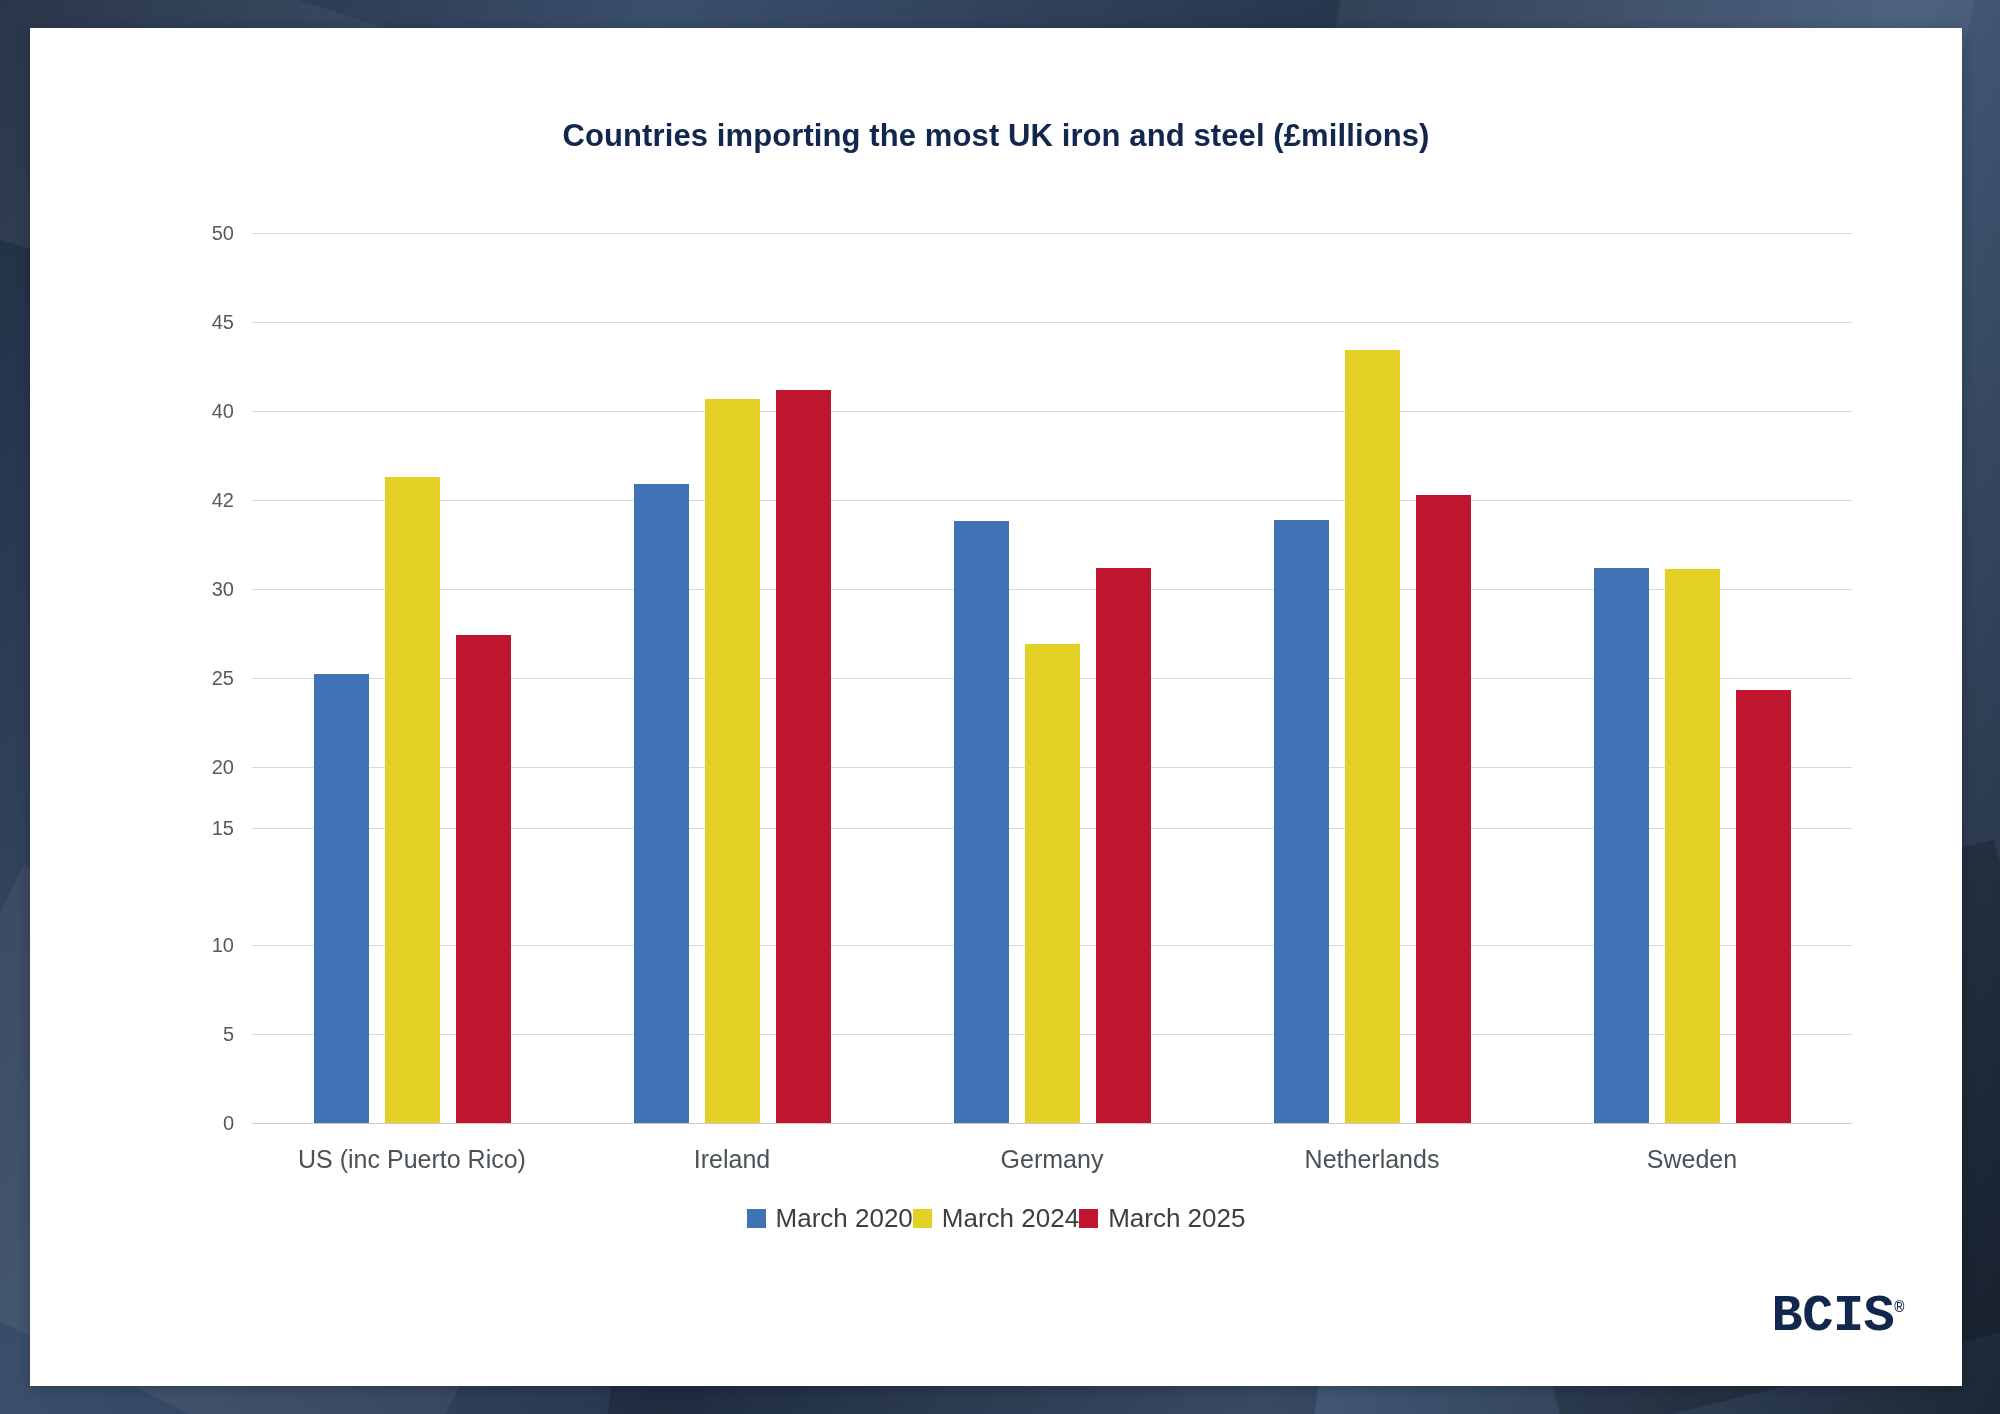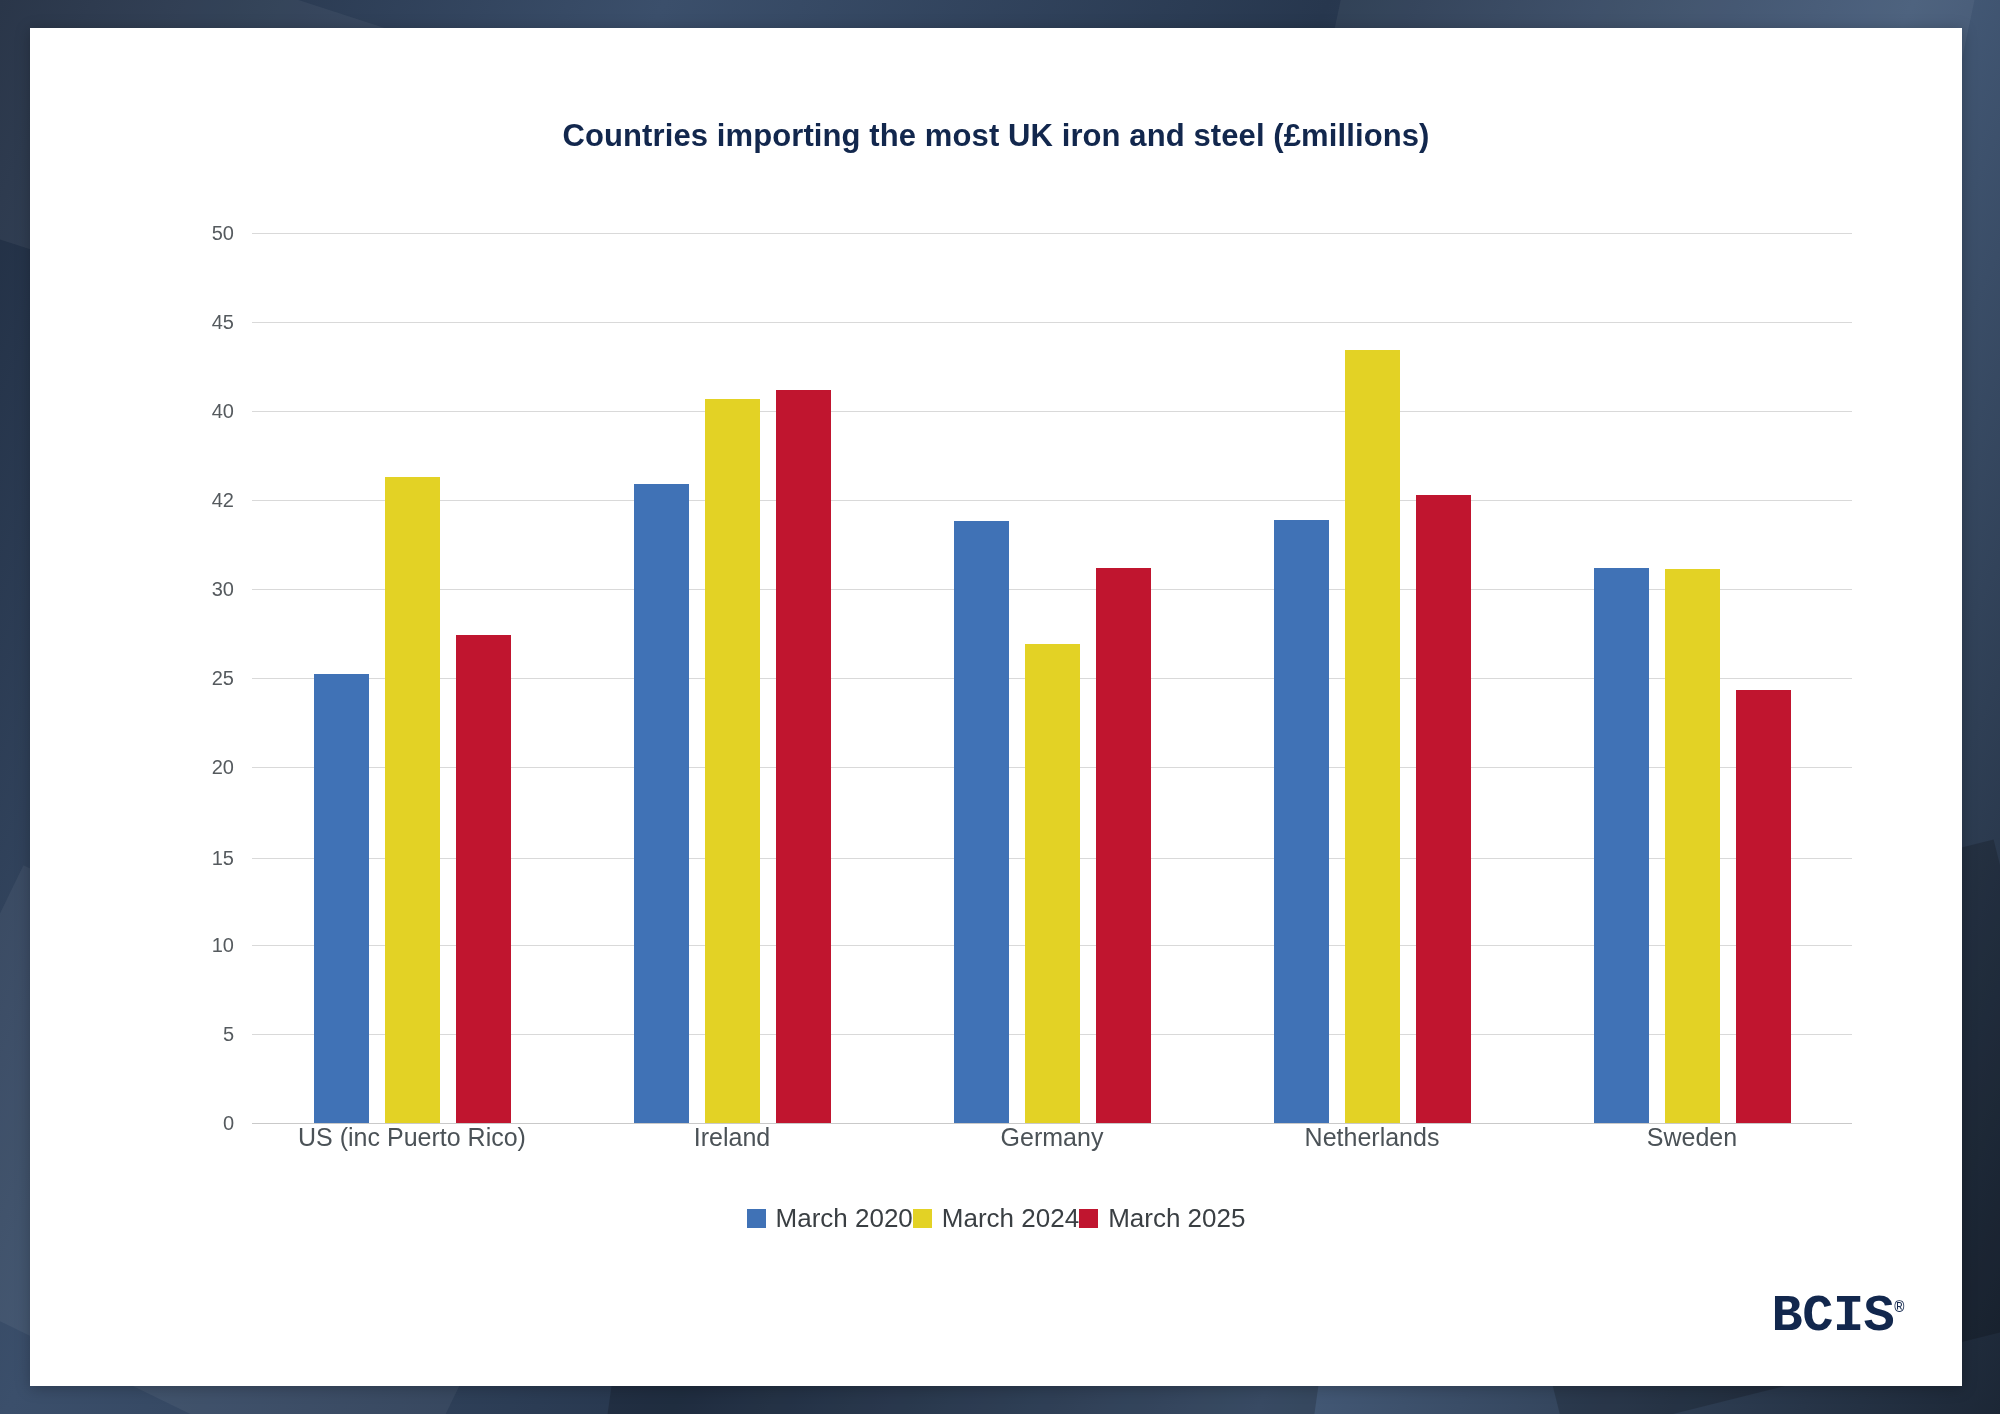--- a/index.html
+++ b/index.html
@@ -100,20 +100,21 @@
     gap: 16px;
   }
   .bar {
     width: 55px;
   }
   .grouplabel {
     position: absolute;
     top: 100%;
     left: 50%;
     transform: translateX(-50%);
+    margin-top: 22px;
     font-size: 25px;
     color: #4b5257;
     white-space: nowrap;
   }
 
   #legend {
     position: absolute;
     top: 1175px;
     left: 0;
     width: 100%;
@@ -171,21 +172,21 @@
       <div id="gridlines">
           <div class="gridline axis" style="top: 890px;">
             <span class="ytick">0</span>
           </div>
           <div class="gridline" style="top: 801px;">
             <span class="ytick">5</span>
           </div>
           <div class="gridline" style="top: 712px;">
             <span class="ytick">10</span>
           </div>
-          <div class="gridline" style="top: 625px;">
+          <div class="gridline" style="top: 595px;">
             <span class="ytick">15</span>
           </div>
           <div class="gridline" style="top: 534px;">
             <span class="ytick">20</span>
           </div>
           <div class="gridline" style="top: 445px;">
             <span class="ytick">25</span>
           </div>
           <div class="gridline" style="top: 356px;">
             <span class="ytick">30</span>

